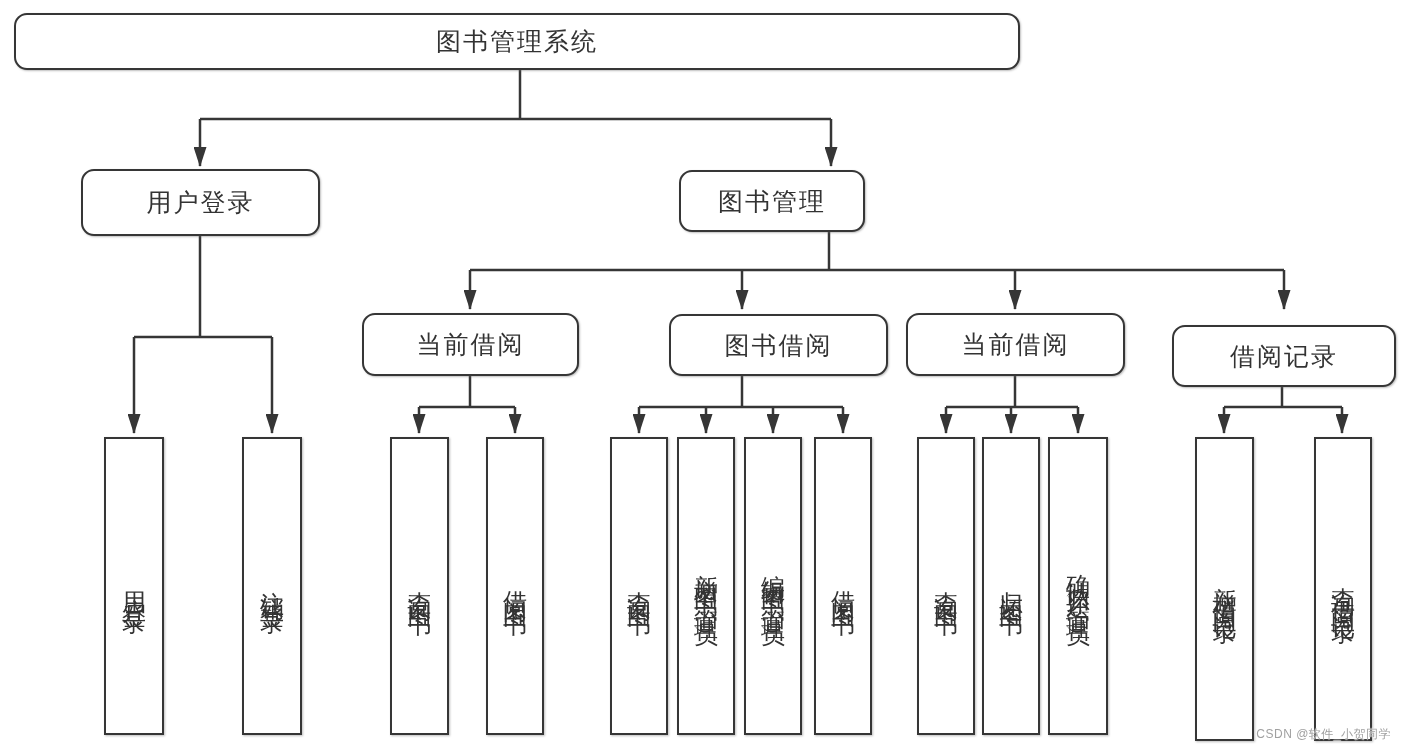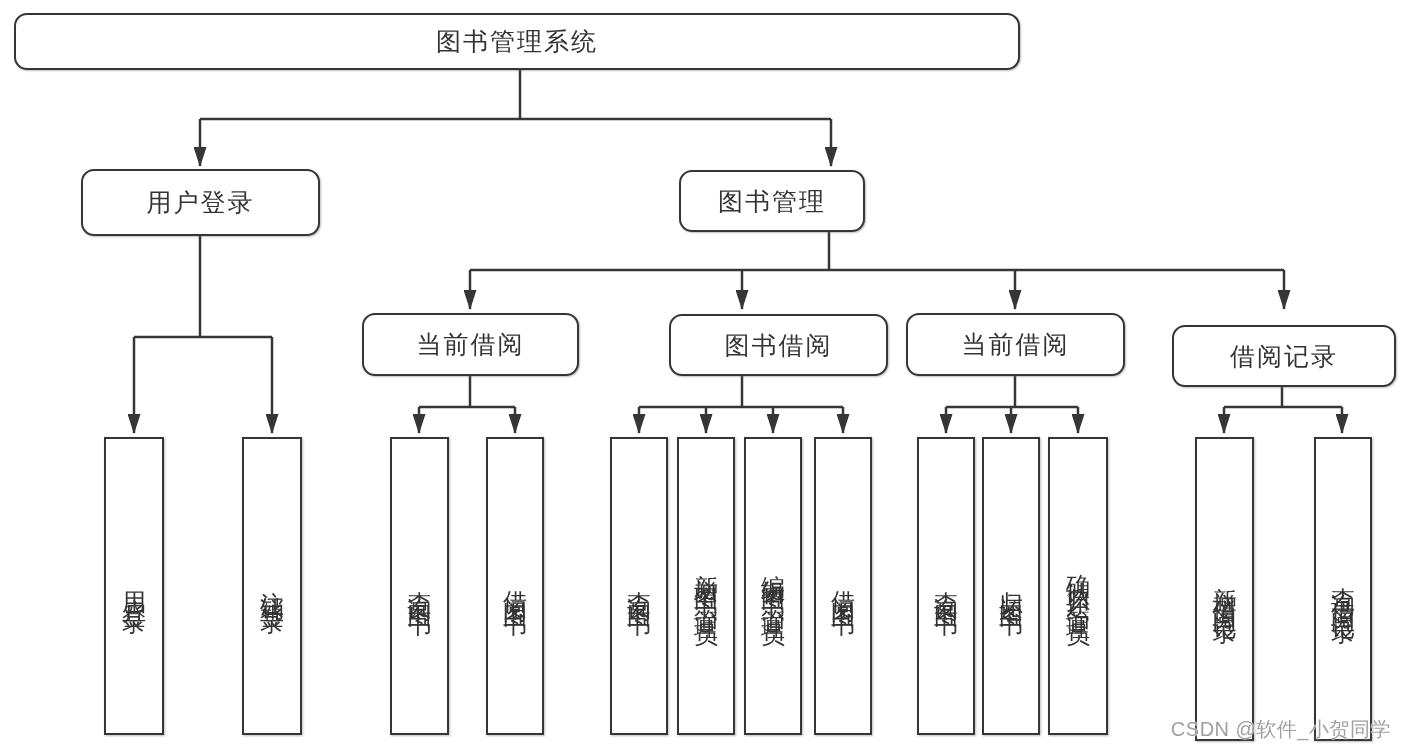--- a/index.html
+++ b/index.html
@@ -35,21 +35,21 @@
     font-size:24px;
     letter-spacing:7px;
     line-height:1;
     white-space:nowrap;
   }
   .watermark{
     position:absolute;
     right:14px;
     bottom:4px;
     z-index:3;
-    font-size:20px;
+    font-size:12px;
     color:#a0a0a0;
     letter-spacing:0.5px;
     text-shadow:0 0 2px #ffffff,0 0 1px #ffffff;
     white-space:nowrap;
   }
 </style>
 </head>
 <body>
 
 <div id="canvas">

